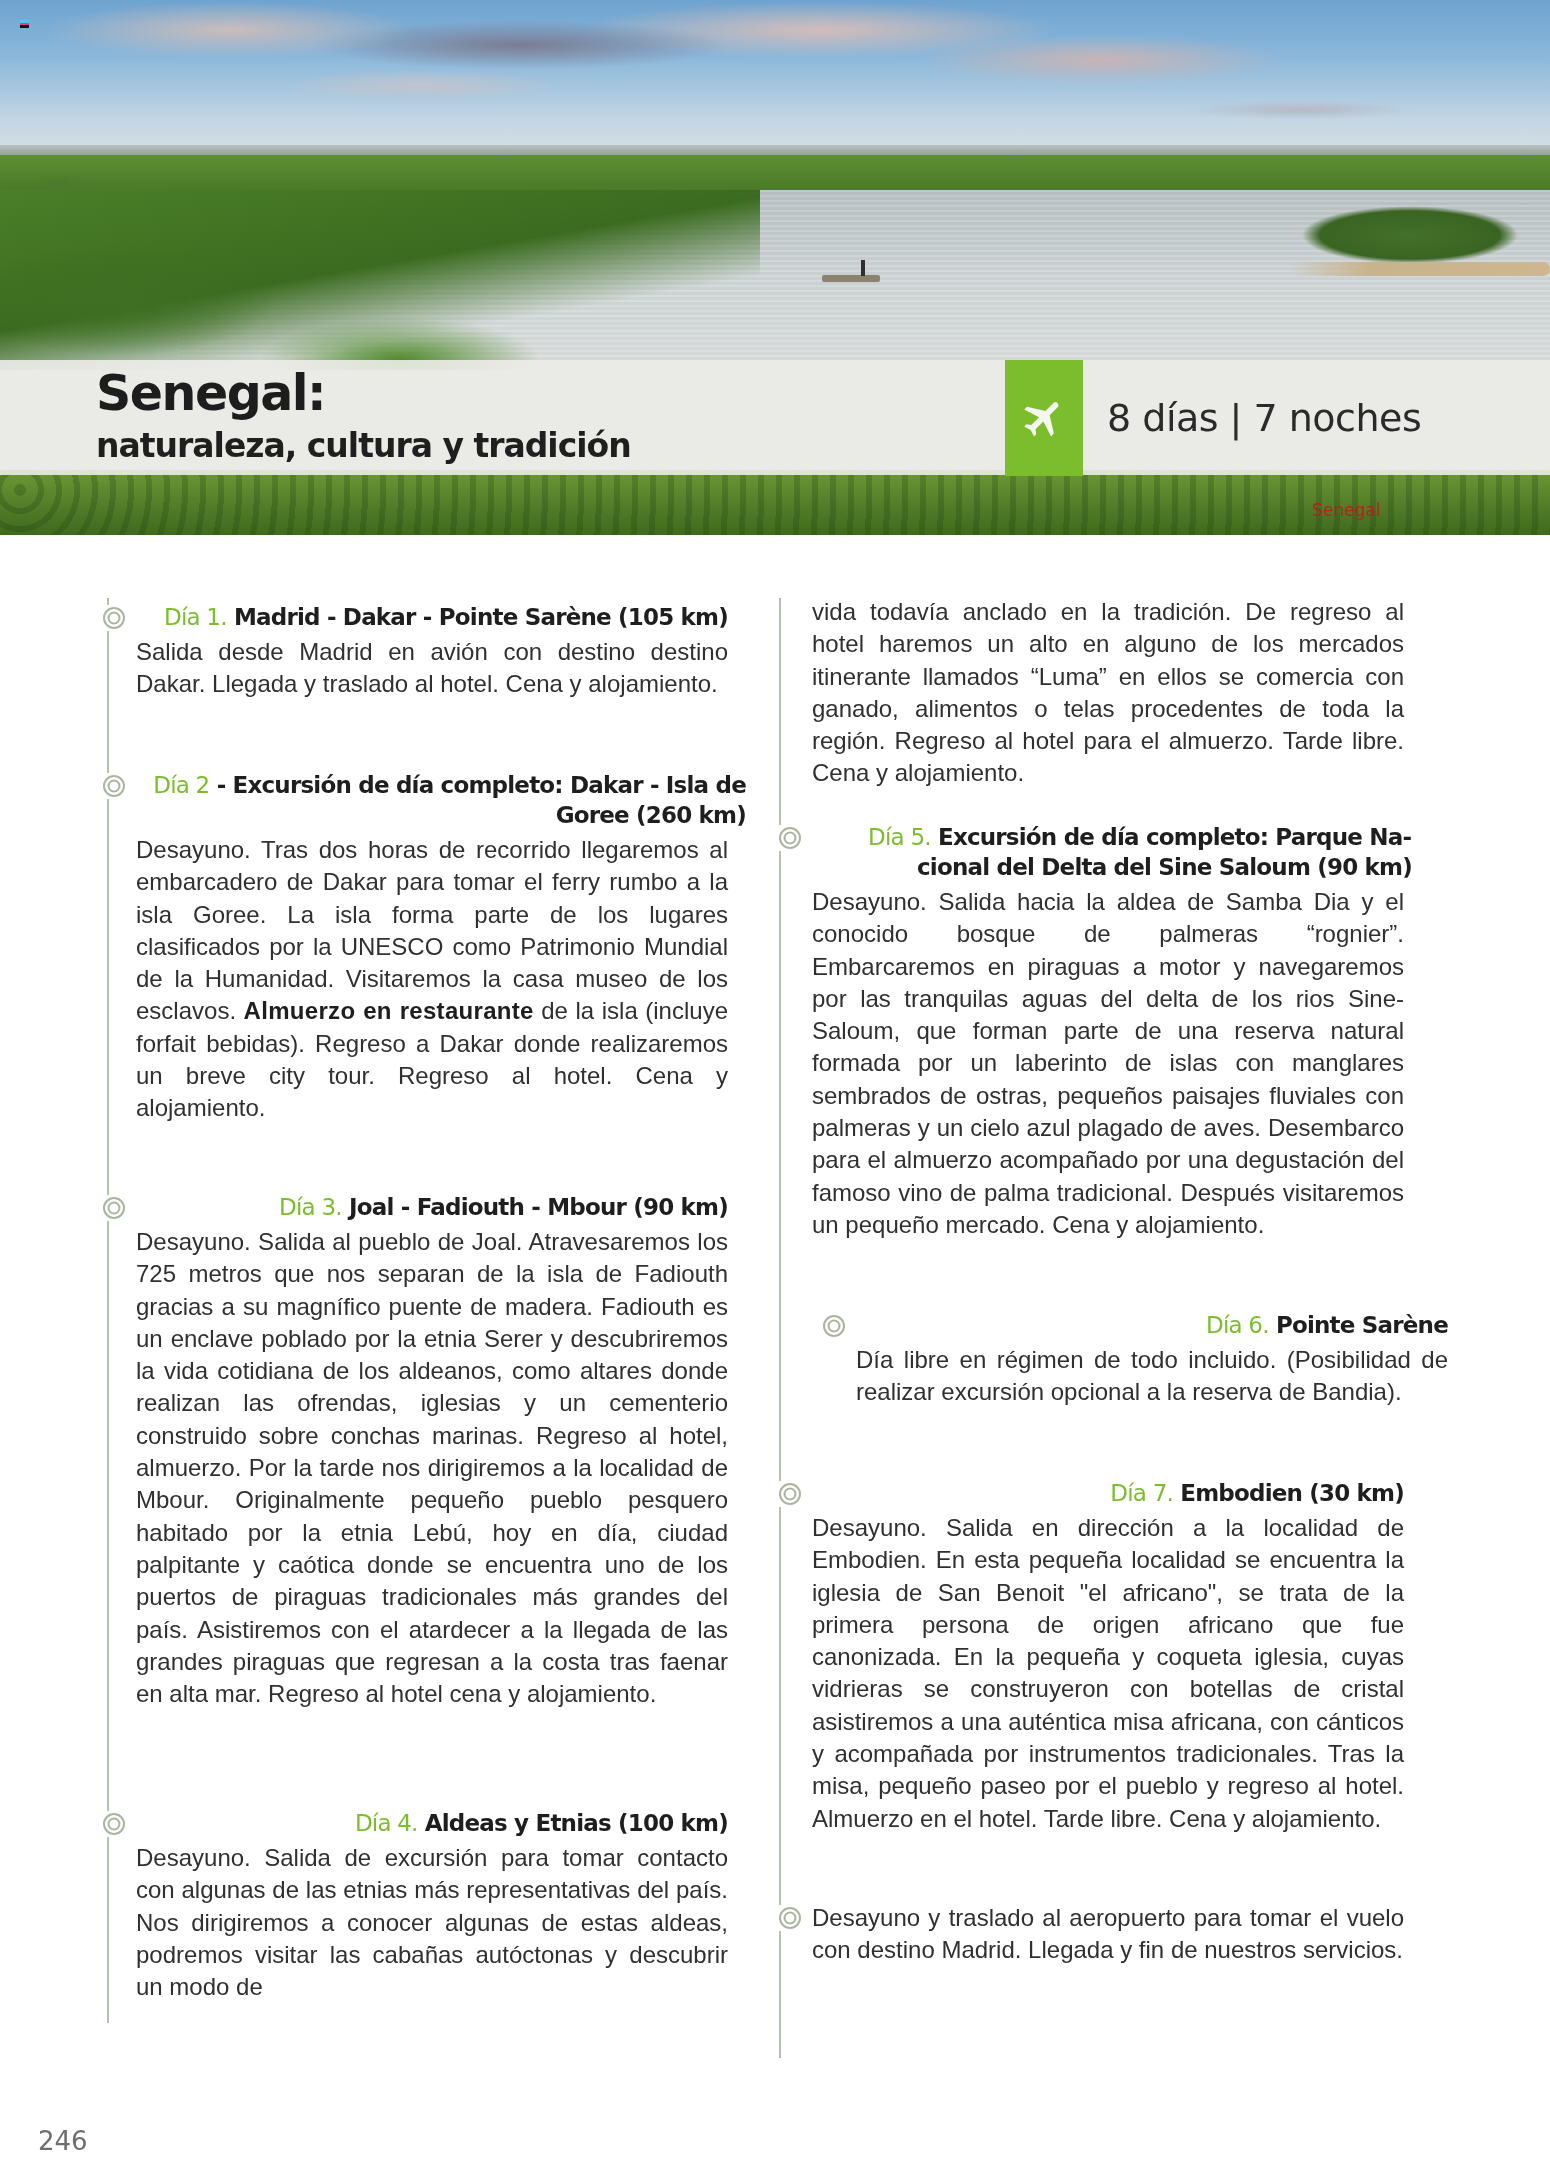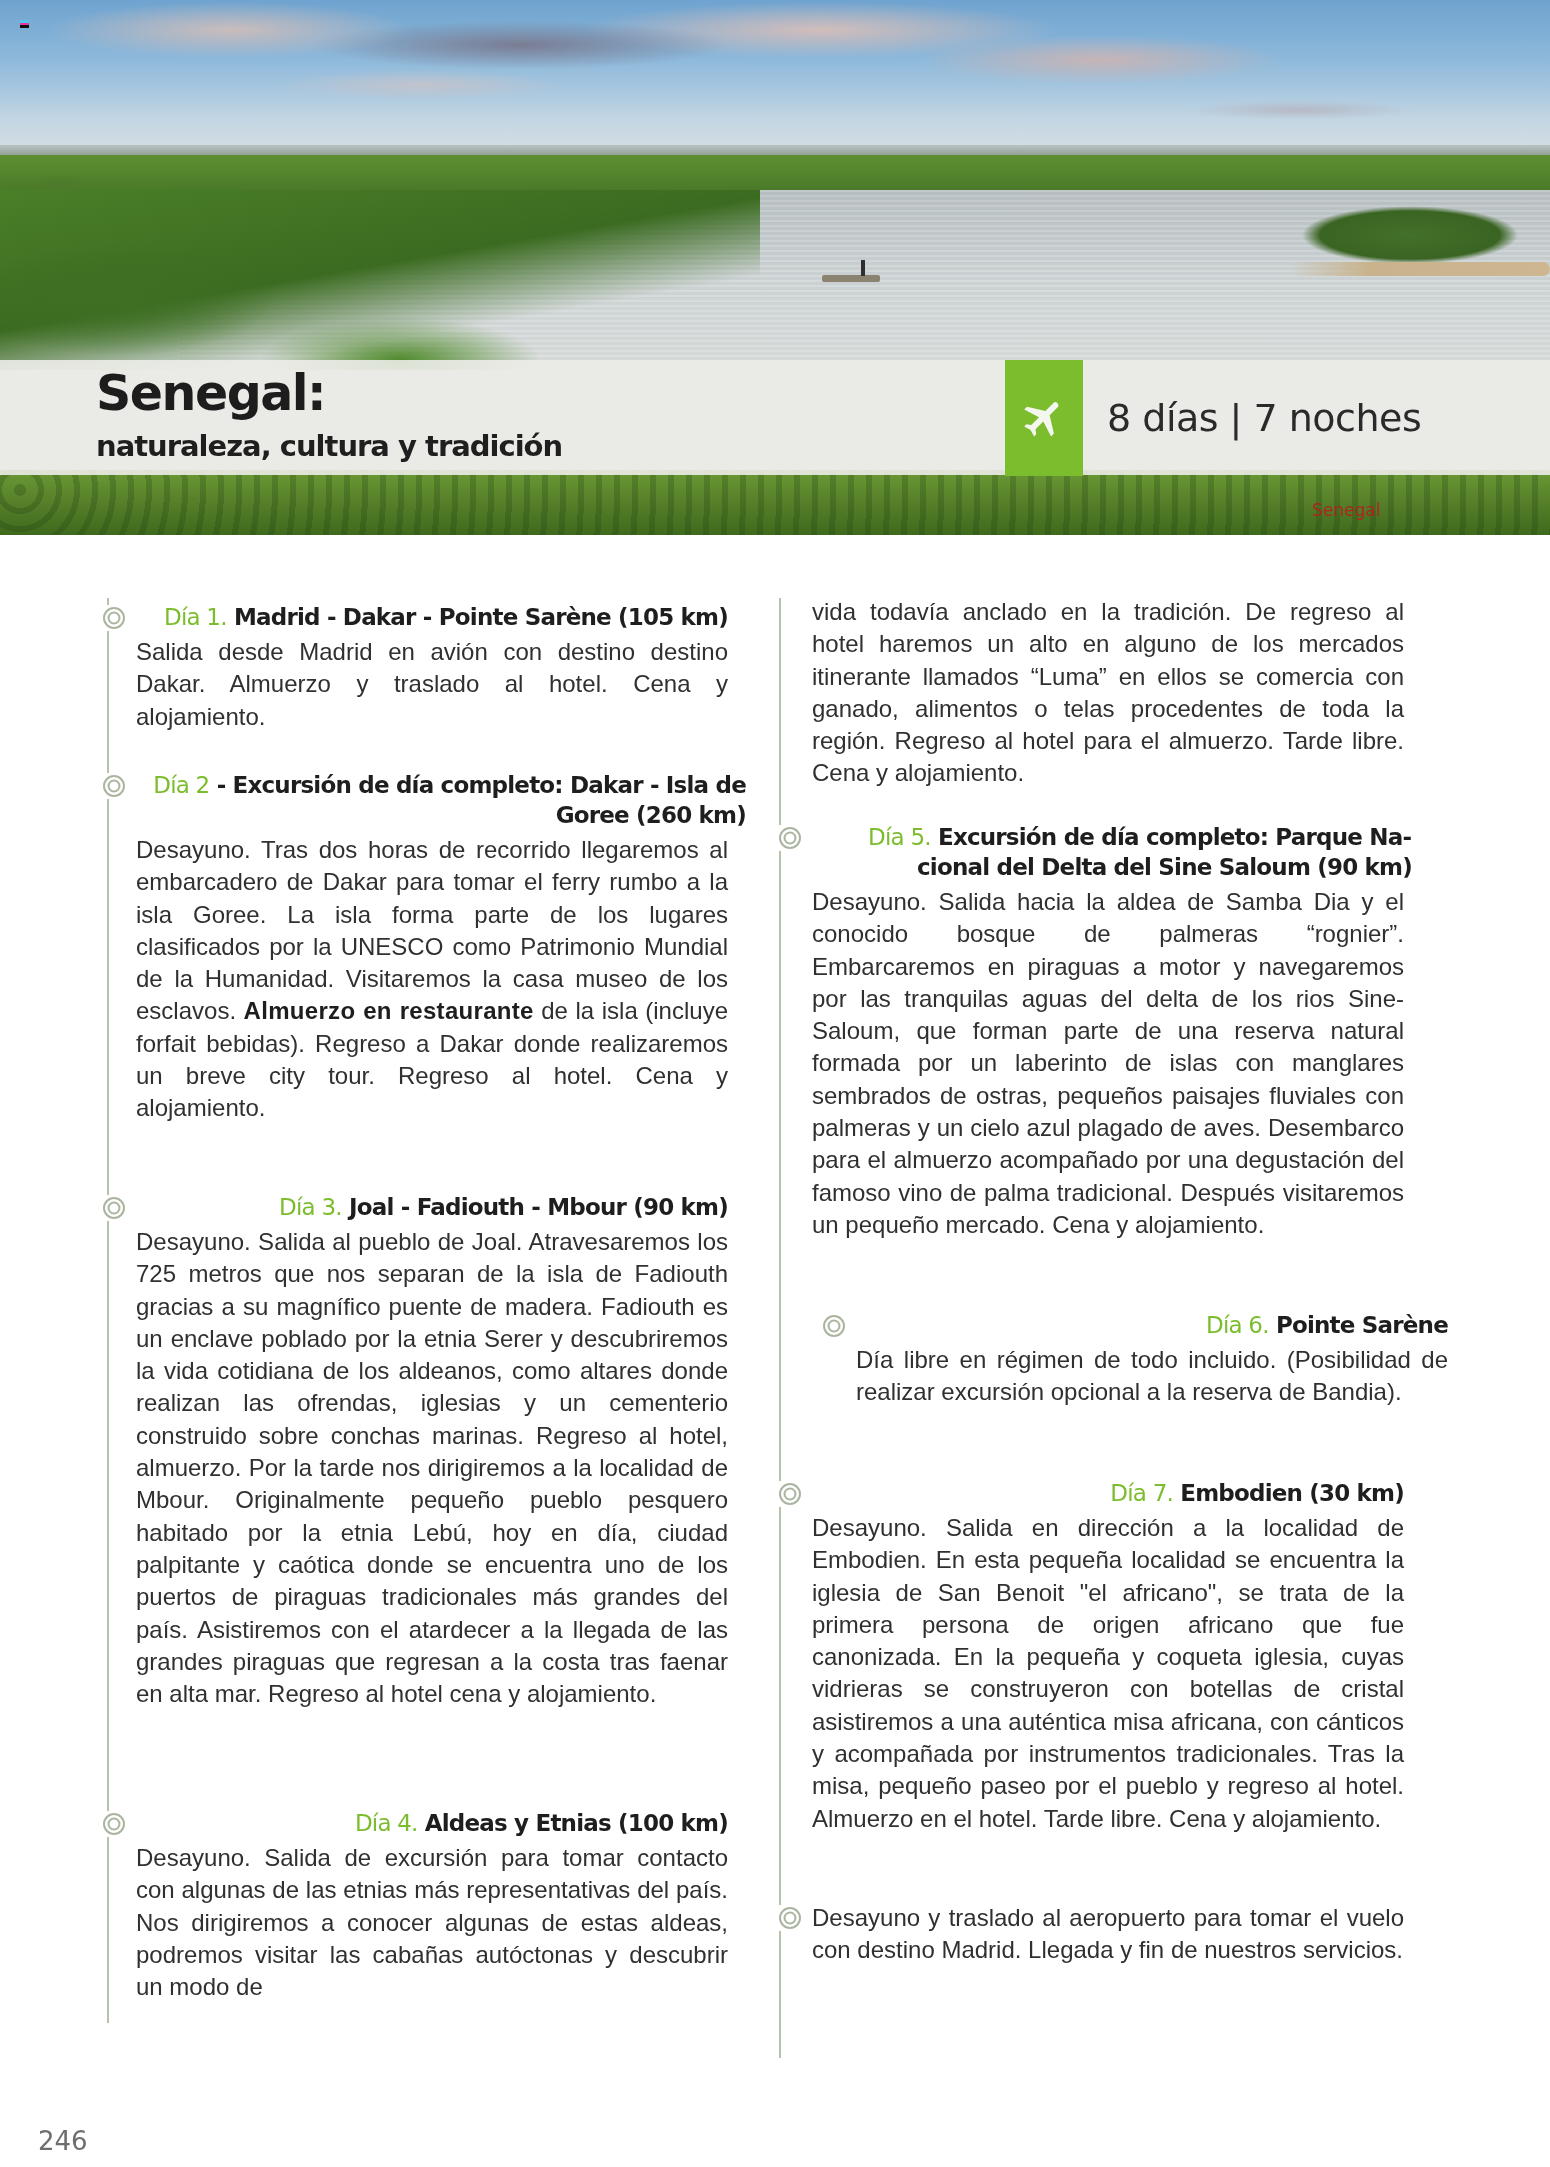--- a/index.html
+++ b/index.html
@@ -50,21 +50,21 @@
     background:
       repeating-radial-gradient(circle at 20px 20px, rgba(30,60,15,0.25) 0 6px, rgba(0,0,0,0) 6px 18px),
       linear-gradient(180deg, #6c9a35 0%, #557f29 50%, #3f6a1d 100%); }
   
   .banner { position: absolute; left: 0; top: 360px; width: 1550px; height: 115px;
     background: rgba(236,236,232,0.90); }
   .title { position: absolute; left: 96px; top: 366px; margin: 0;
     font-family: "DejaVu Sans", sans-serif; font-weight: bold; font-size: 49px;
     color: #1d1d1d; letter-spacing: -1.5px; line-height: 56px; }
   .subtitle { position: absolute; left: 96px; top: 426px; margin: 0;
-    font-family: "DejaVu Sans", sans-serif; font-weight: bold; font-size: 29px;
+    font-family: "DejaVu Sans", sans-serif; font-weight: bold; font-size: 33px;
     color: #1f1f1f; letter-spacing: -1px; line-height: 40px; }
   .plane-box { position: absolute; left: 1005px; top: 360px; width: 78px; height: 116px;
     background: #7cbd2e; display: flex; align-items: center; justify-content: center; }
   .plane-box svg { width: 48px; height: 48px; }
   .duration { position: absolute; left: 1107px; top: 395px; margin: 0;
     font-family: "DejaVu Sans", sans-serif; font-size: 38px; color: #2a2a2a; letter-spacing: -0.5px;
     line-height: 46px; }
   .region-tag { position: absolute; left: 1312px; top: 500px; margin: 0;
     font-family: "DejaVu Sans", sans-serif; font-size: 17px; color: #b91c1c; opacity: 0.9; }
   .timeline-line { position: absolute; width: 2px; background: #b5c4a9; }
@@ -116,21 +116,21 @@
 <div class="timeline-line" style="left:779px; top:598px; height:1460px;"></div>
 
 <div class="day" style="left:112px; top:602px;">
   <span class="day-icon">
     <svg viewBox="0 0 26 26">
         <circle cx="13" cy="13" r="10" fill="none" stroke="#aab59f" stroke-width="2"></circle>
         <circle cx="13" cy="13" r="5.5" fill="none" stroke="#aab59f" stroke-width="2"></circle>
       </svg>
   </span>
   <h3 class="day-head"><span class="day-num">Día 1.</span><span> Madrid - Dakar - Pointe Sarène (105 km)</span></h3>
-  <p class="day-body">Salida desde Madrid en avión con destino des­tino Dakar. Almuerzo y traslado al hotel. Cena y alojamiento.</p>
+  <p class="day-body">Salida desde Madrid en avión con destino des­tino Dakar. Llegada y traslado al hotel. Cena y alojamiento.</p>
 </div>
 
 <div class="day" style="left:112px; top:770px;">
   <span class="day-icon">
     <svg viewBox="0 0 26 26">
         <circle cx="13" cy="13" r="10" fill="none" stroke="#aab59f" stroke-width="2"></circle>
         <circle cx="13" cy="13" r="5.5" fill="none" stroke="#aab59f" stroke-width="2"></circle>
       </svg>
   </span>
   <h3 class="day-head" style="width:610px;"><span class="day-num">Día 2</span><span> - Excursión de día completo: Dakar - Isla de Goree (260 km)</span></h3>

